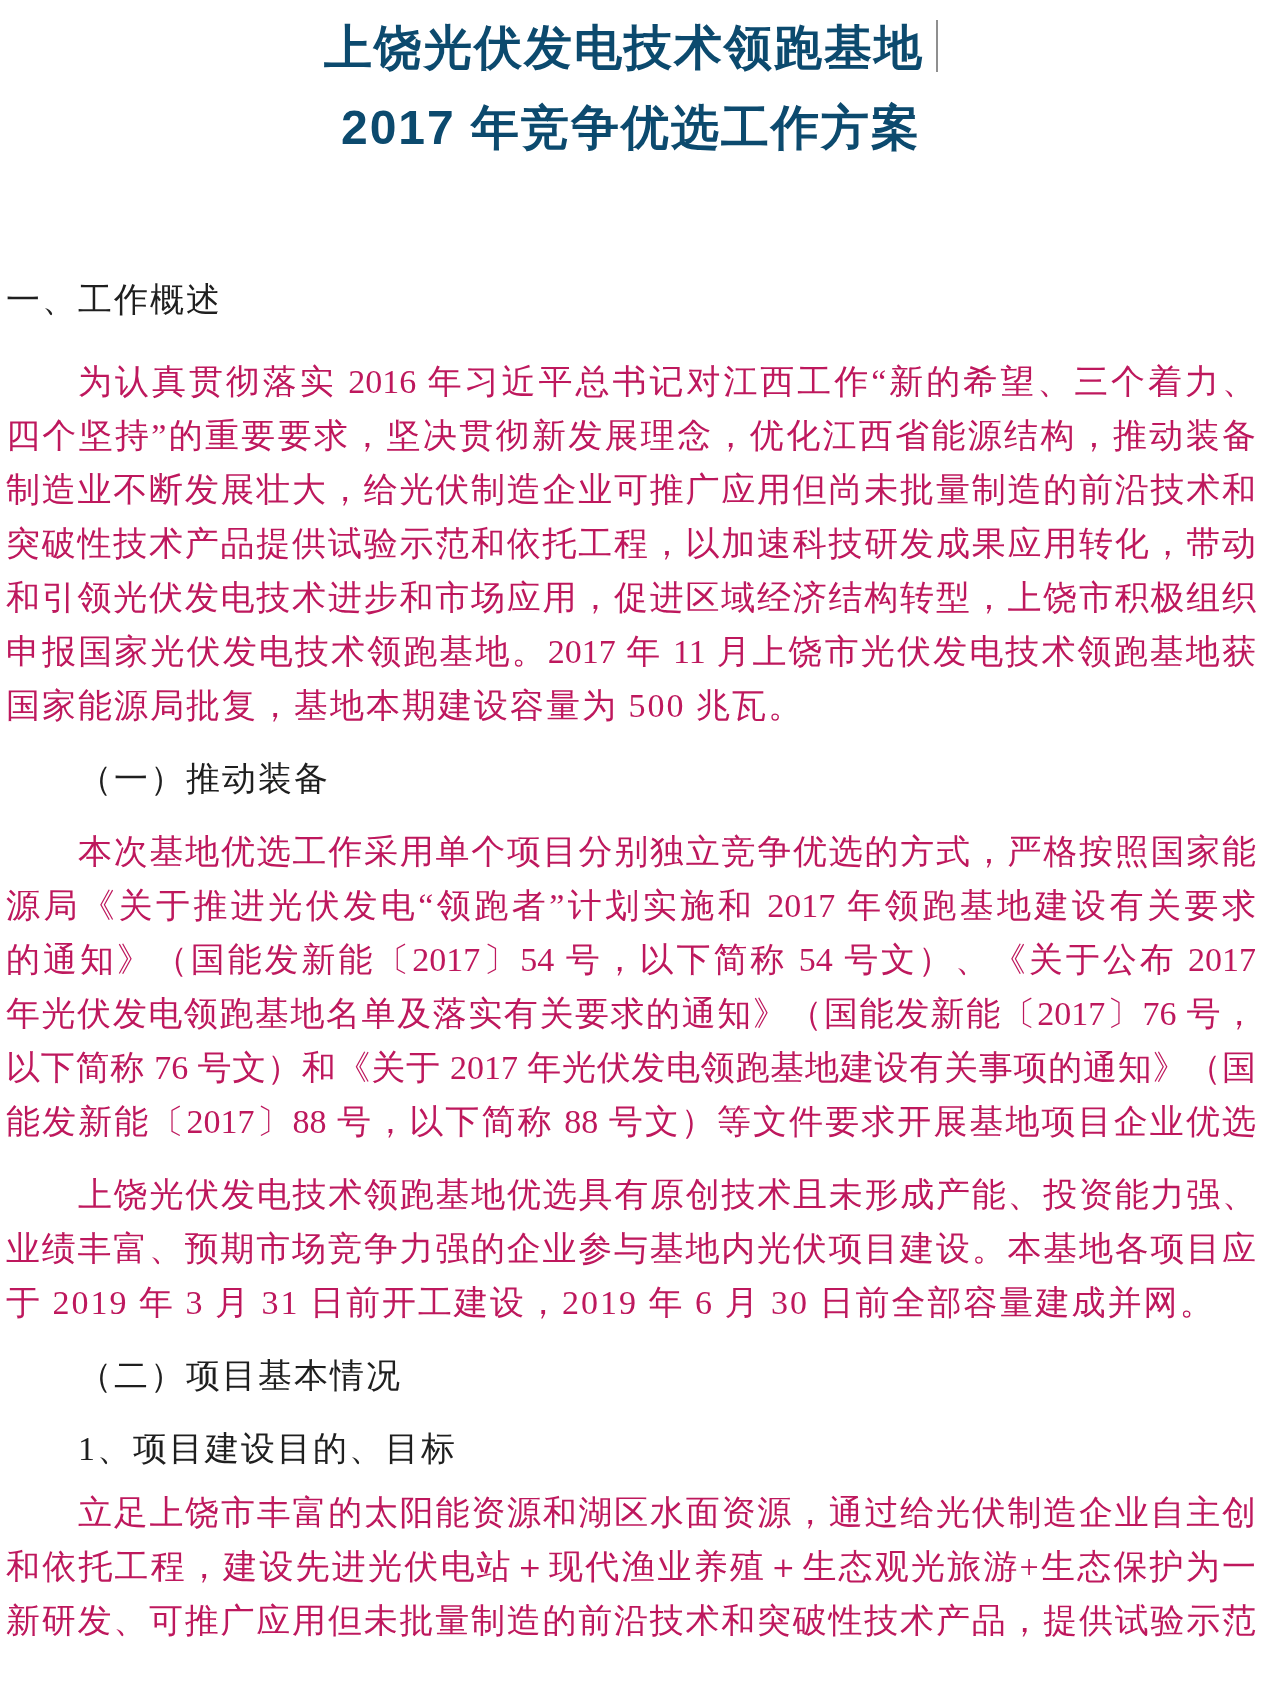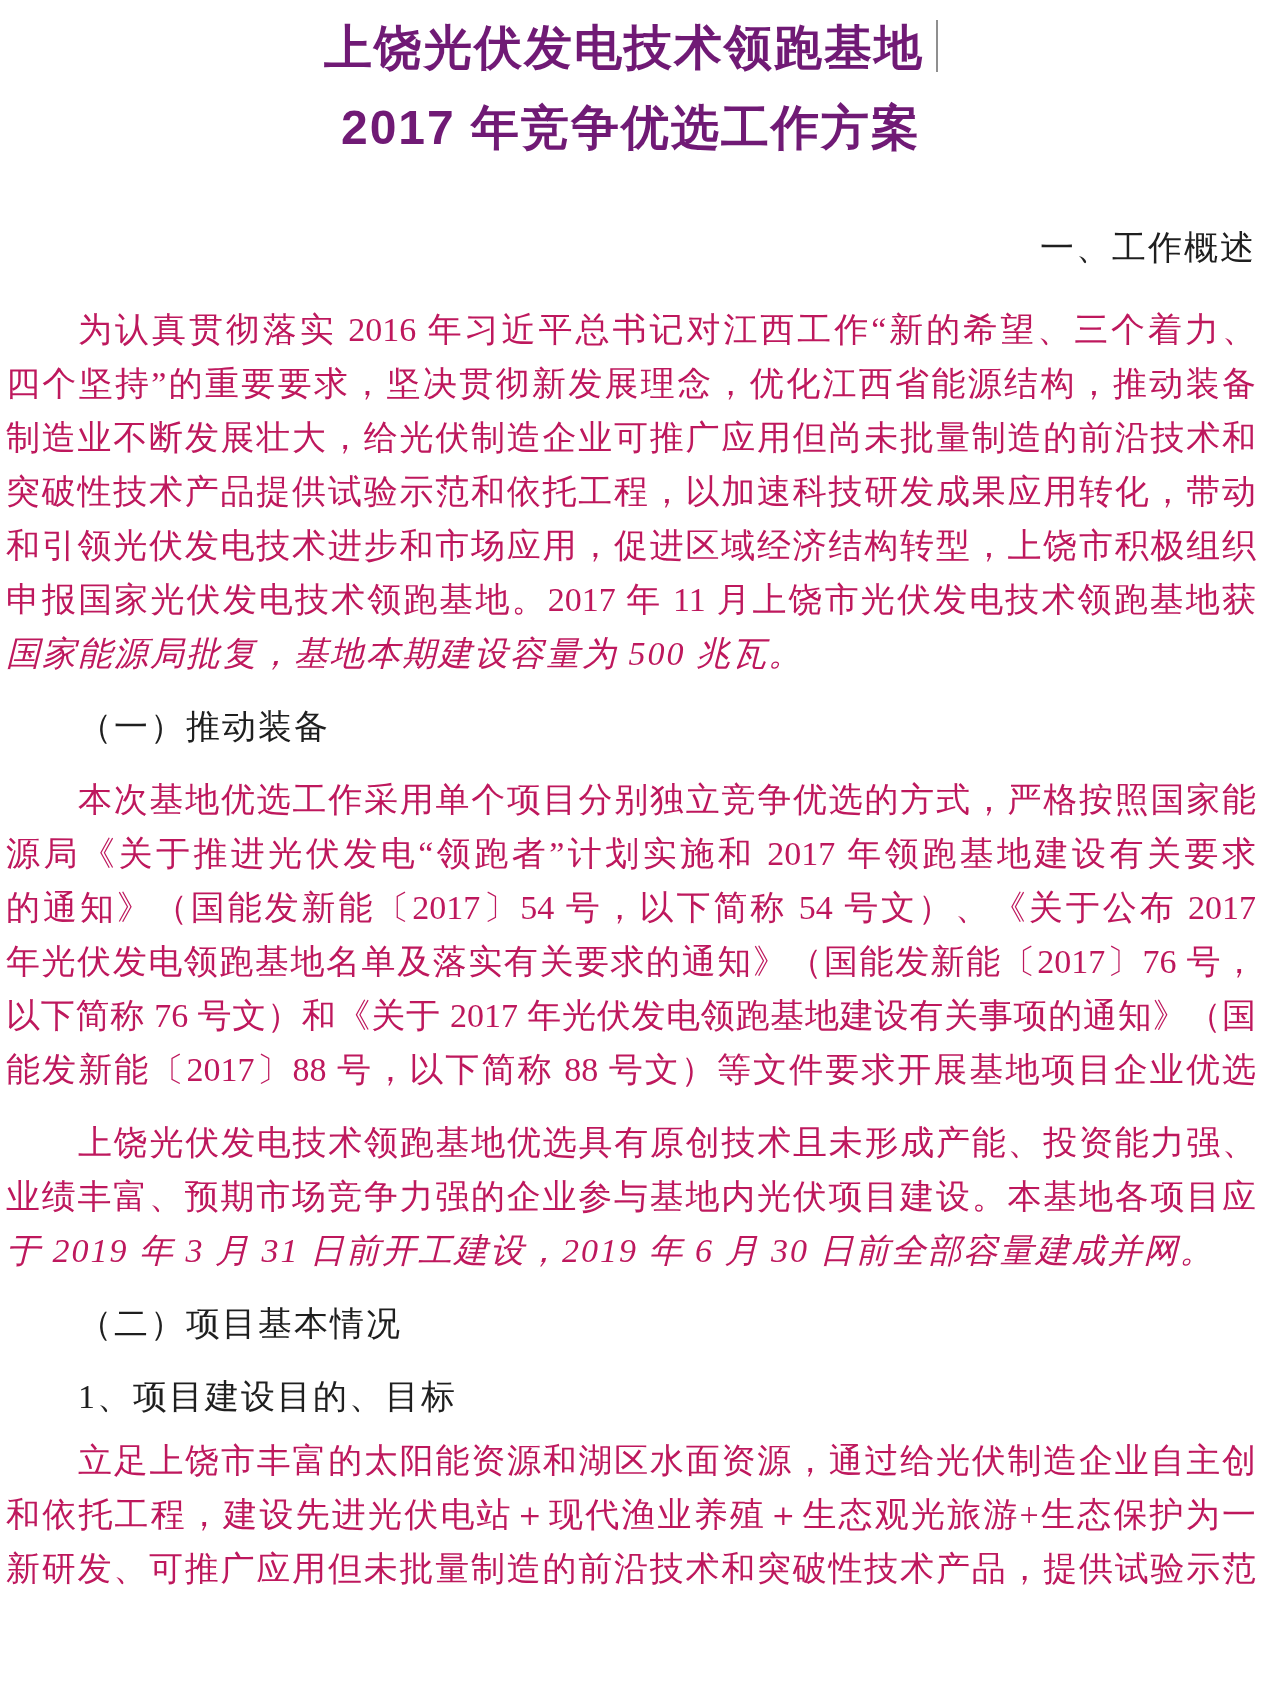--- a/index.html
+++ b/index.html
@@ -14,52 +14,51 @@
     background: #ffffff;
     color: #1f1f1f;
   }
   .title-line {
     font-family: "Liberation Sans", "DejaVu Sans", sans-serif;
     font-weight: 700;
     font-size: 48px;
     line-height: 80px;
     letter-spacing: 2px;
     text-align: center;
-    color: #701a75;
+    color: #0c4a6e;
     white-space: nowrap;
   }
   .caret {
     display: inline-block;
     width: 2px; height: 52px;
     background: #8f8f8f;
     margin-left: 12px;
     vertical-align: -8px;
   }
   .blk { margin: 0 0 19px 0; }
   .heading {
     font-size: 34px;
     line-height: 54px;
     letter-spacing: 2px;
     color: #1f1f1f;
   }
-  .h-top { margin-top: 53px; margin-bottom: 28px; text-align: right; }
+  .h-top { margin-top: 105px; margin-bottom: 28px; }
   .h-sub4 { margin-bottom: 10px; }
   .indent { text-indent: 72px; }
   .line {
     font-size: 34px;
     line-height: 54px;
     text-align: justify;
     text-align-last: justify;
     color: #be185d;
   }
   .line.first { text-indent: 72px; }
   .line.end {
     text-align-last: left;
     letter-spacing: 2px;
-    font-style: italic;
   }
 </style>
 </head>
 <body>
 
 <div class="page">
 
   <div class="title-line"><span>上饶光伏发电技术领跑基地</span><span class="caret"></span></div>
 
   <div class="title-line">2017 年竞争优选工作方案</div>

